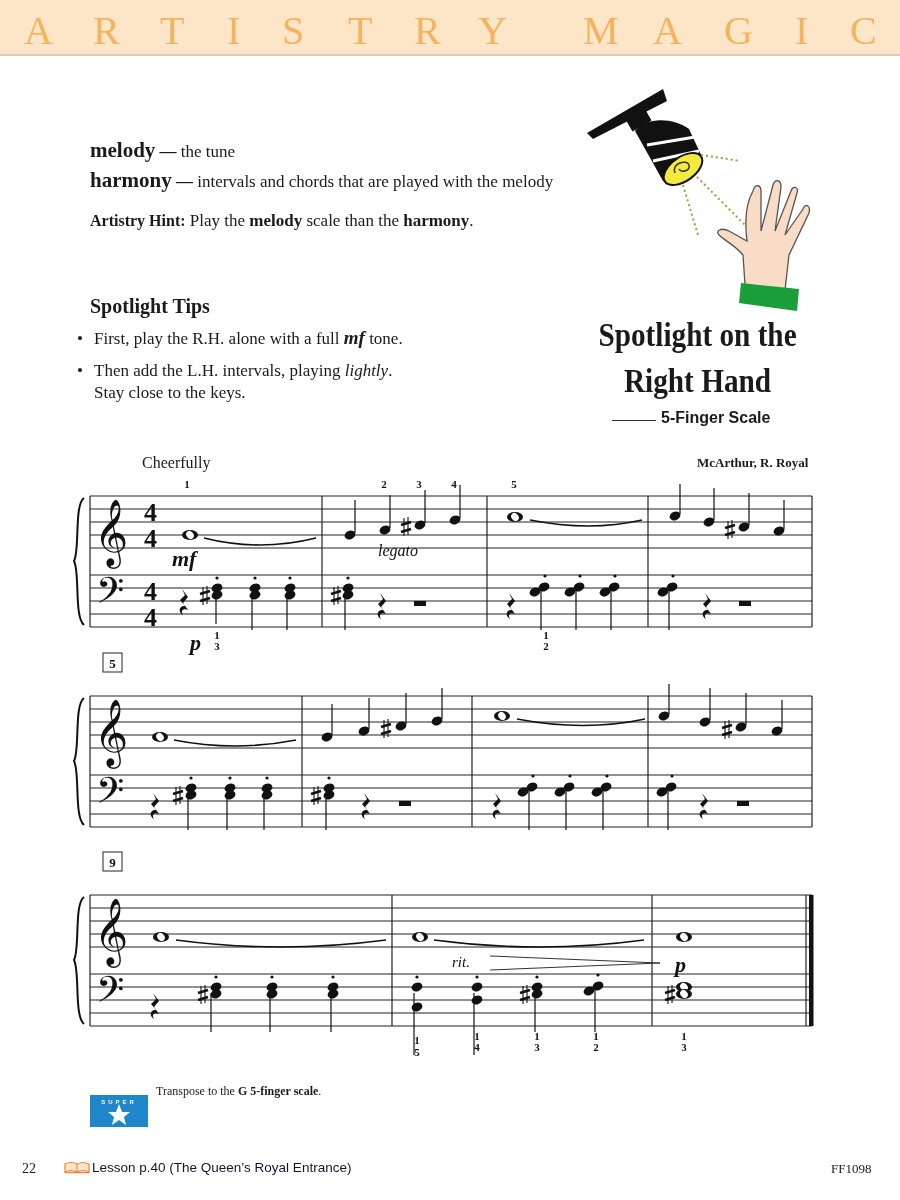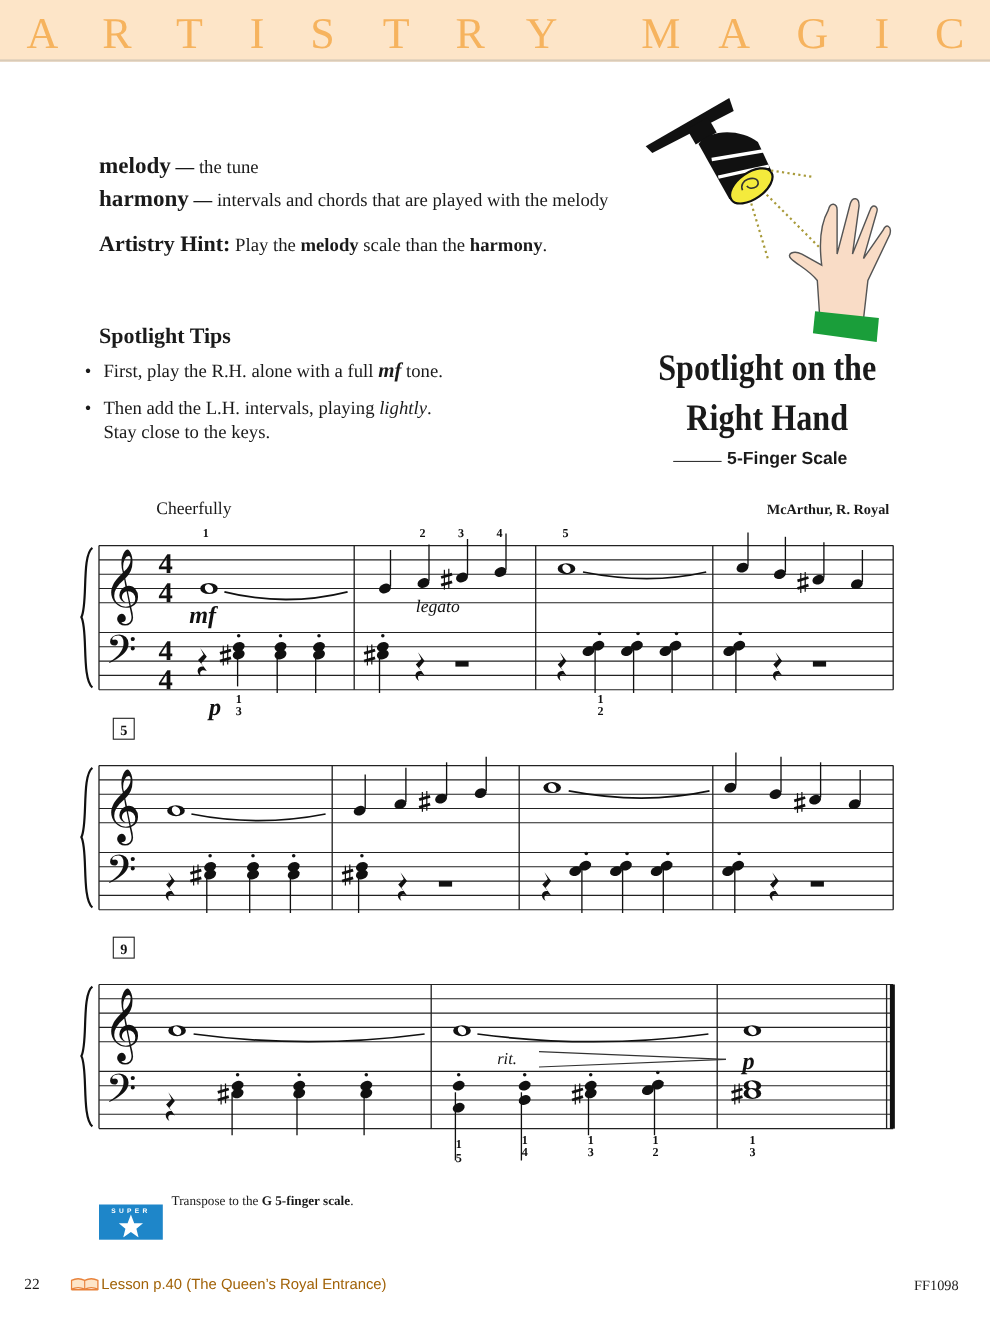--- a/index.html
+++ b/index.html
@@ -7,41 +7,41 @@
          font-family:"Liberation Serif", serif; color:#1a1a1a; }
   .banner { position:absolute; left:0; top:0; width:900px; height:54px; background:#fde5c8;
             border-bottom:2px solid #d9cbb8; }
   .banner-letters { position:absolute; left:0; top:8px; width:900px; height:46px; }
   .banner-letters span { position:absolute; top:0; font-family:"Liberation Serif", serif;
             font-size:40px; color:#f6b35e; line-height:46px; }
   .defs { position:absolute; left:90px; top:138px; font-size:17px; }
   .def-line { position:absolute; left:0; white-space:nowrap;font-family:Liberation Serif, serif; }
   .def-line b.term { font-size:21px; }
   .hint { position:absolute; left:90px; top:211px; font-size:17px; white-space:nowrap; }
-  .hint b.lbl { font-size:20px; }
+  .hint b.lbl { font-size:16px; }
   .tips-title { position:absolute; left:90px; top:295px; font-size:20px; font-weight:bold; }
   .tip { position:absolute; left:77px; font-size:17px; white-space:nowrap; line-height:22px; }
   .tip .bullet { display:inline-block; width:17px; }
   .mf-inline { font-weight:bold; font-style:italic; font-size:19px; }
   .title { position:absolute; left:560px; top:312px; width:275px; text-align:center;
            font-family:"Liberation Serif", serif; font-weight:bold; font-size:34px; line-height:46px;
            transform:scaleX(0.86); transform-origin:center; }
   .subtitle { position:absolute; left:612px; top:409px; font-family:"Liberation Sans", sans-serif;
            font-weight:bold; font-size:16px; white-space:nowrap; }
   .subtitle .blank { display:inline-block; width:44px; border-bottom:1.5px solid #333; margin-right:5px; vertical-align:2px; }
   .tempo { position:absolute; left:142px; top:454px; font-weight:normal; font-size:16px; }
   .composer { position:absolute; left:697px; top:455px; font-weight:bold; font-size:13px; }
   svg.score { position:absolute; left:0; top:0; }
   .super { position:absolute; left:90px; top:1095px; width:58px; height:32px; background:#1e86c9; }
   .super-text { position:absolute; left:0; width:58px; text-align:center; color:#fff;
            font-family:"Liberation Sans", sans-serif; font-size:6px; font-weight:bold; letter-spacing:3px; }
   .transpose { position:absolute; left:156px; top:1082px; font-size:12px; white-space:nowrap; }
   .footer { position:absolute; top:1161px; font-size:14px; }
   .footer-lesson { position:absolute; left:64px; top:1160px; font-family:"Liberation Sans", sans-serif;
-           font-size:13.5px; white-space:nowrap; color:#a16207; }
+           font-size:13.5px; white-space:nowrap; color:#0f172a; }
   .book-icon { display:inline-block; vertical-align:-2px; margin-right:2px; }
 </style>
 </head>
 <body>
 
 <div class="banner">
   <div class="banner-letters">
     <span style="left:24px">A</span>
     <span style="left:93px">R</span>
     <span style="left:160px">T</span>

